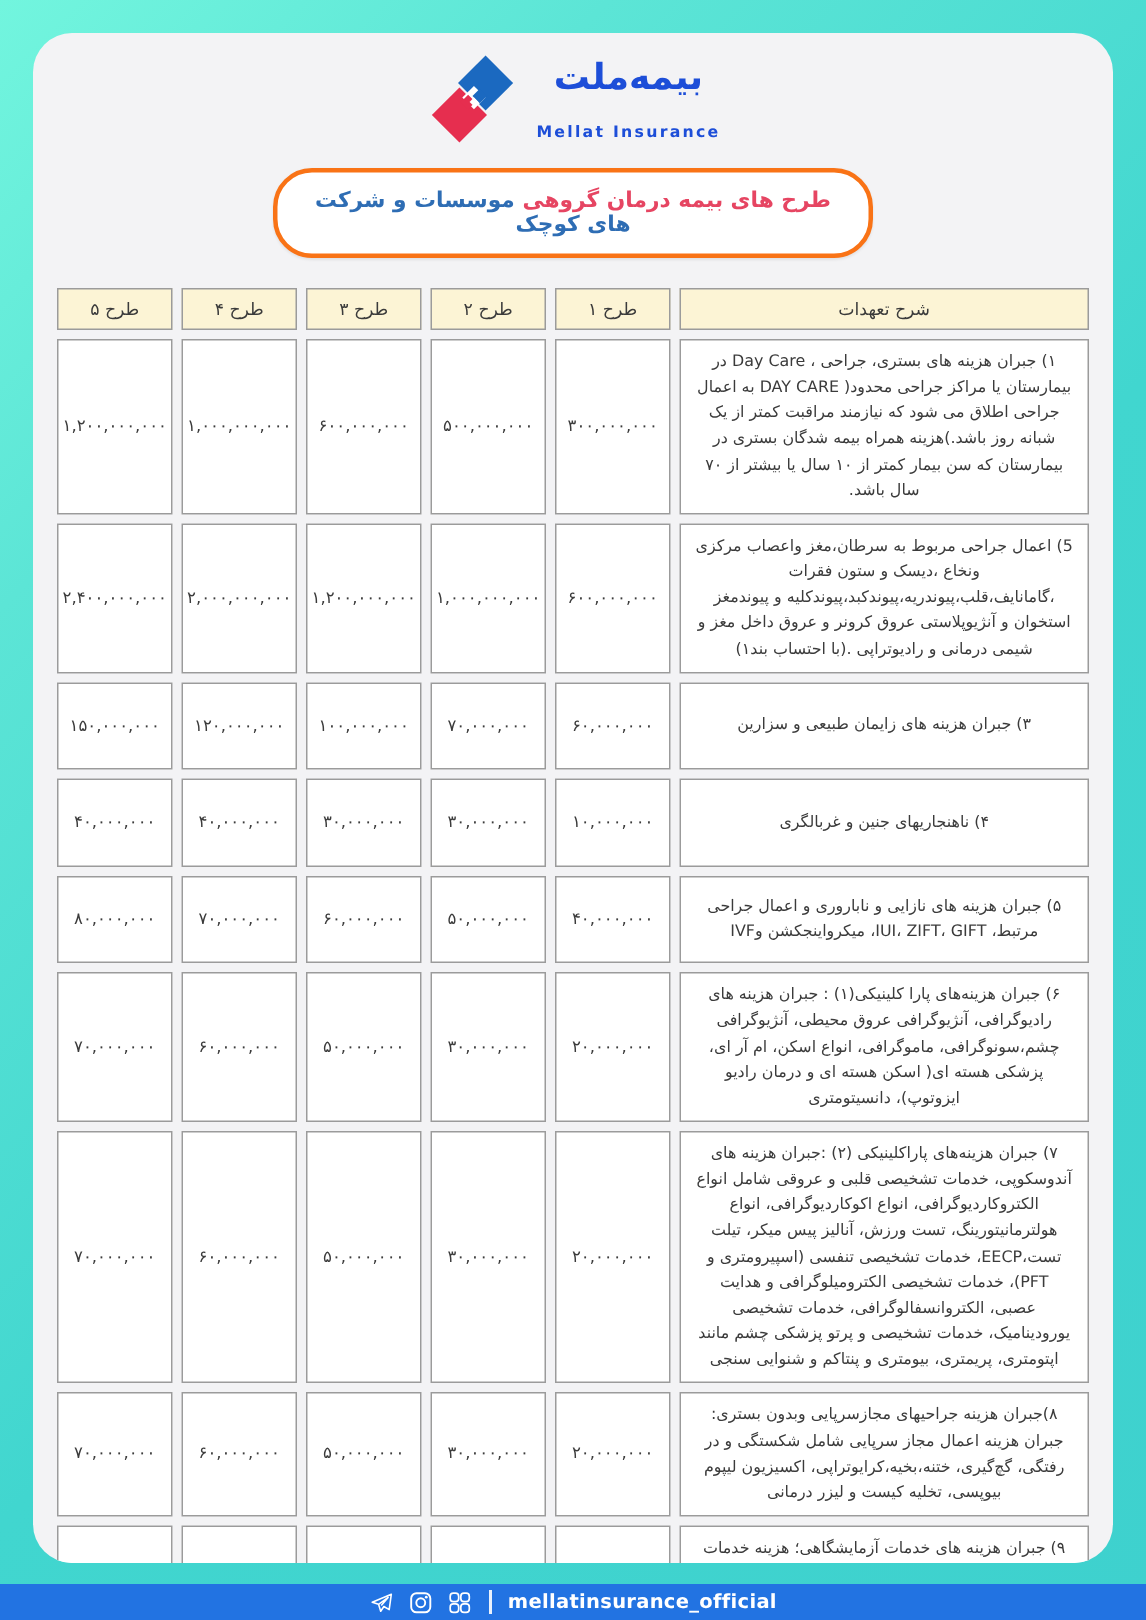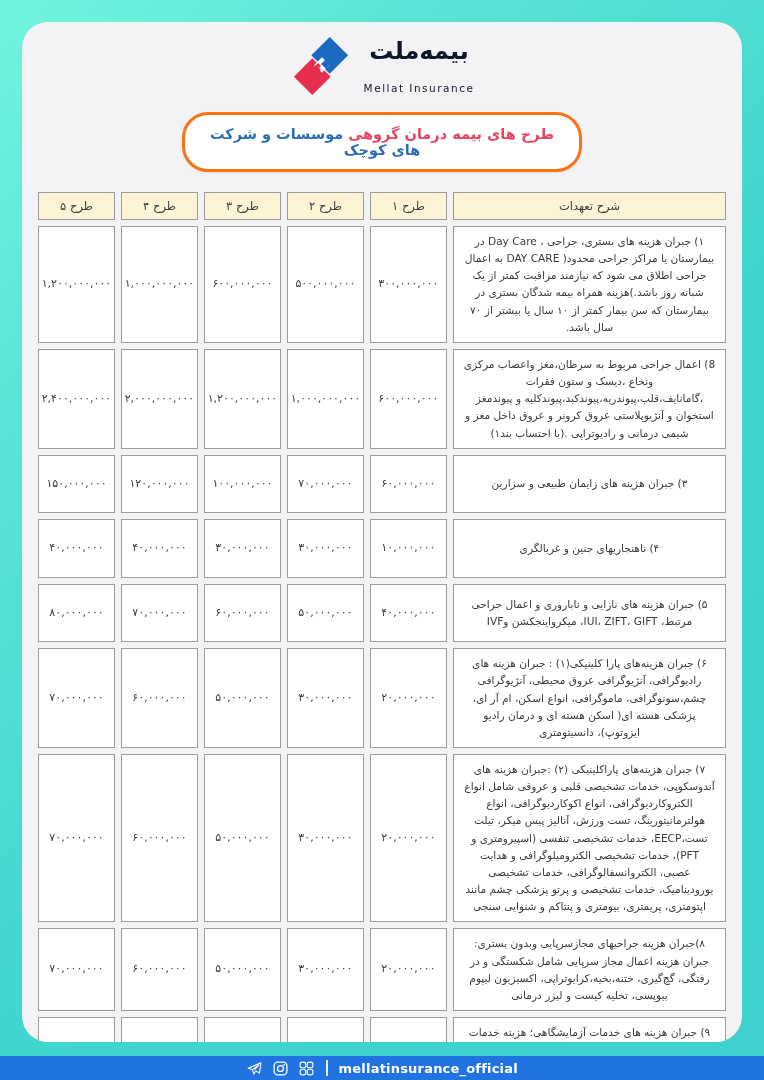--- a/index.html
+++ b/index.html
@@ -8,23 +8,23 @@
     font-family:"DejaVu Sans", sans-serif;
     background:linear-gradient(135deg,#72f5de 0%,#5ce5d6 22%,#41d6cf 55%,#3ed1ce 100%);
     position:relative;
   }
   .card {
     position:absolute; left:22px; right:22px; top:22px; bottom:38px;
     background:#f3f3f5; border-radius:26px; overflow:hidden;
   }
   
   .logo-row { display:flex; justify-content:center; align-items:center; gap:12px; margin-top:14px; }
-  .logo-text { text-align:center; color:#0f172a; }
+  .logo-text { text-align:center; color:#1d4ed8; }
   .logo-fa { font-size:24px; font-weight:bold; letter-spacing:0; line-height:1.1; }
-  .logo-en { font-size:10.5px; font-weight:normal; letter-spacing:1.5px; margin-top:18px; }
+  .logo-en { font-size:10.5px; font-weight:bold; letter-spacing:1.5px; margin-top:18px; }
   
   .banner {
     width:400px; margin:16px auto 0; background:#ffffff;
     border:3px solid #f97316; border-radius:26px;
     padding:11px 10px; text-align:center; direction:rtl;
     font-size:14.5px; font-weight:bold; box-shadow:0 1px 2px rgba(0,0,0,.08);
   }
   .banner .p1 { color:#e64562; }
   .banner .p2 { color:#2e6db4; }
   
@@ -102,21 +102,21 @@
       <tbody>
           <tr>
     <td class="desc">۱) جبران هزینه های بستری، جراحی ، Day Care در بیمارستان یا مراکز جراحی محدود( DAY CARE به اعمال جراحی اطلاق می شود که نیازمند مراقبت کمتر از یک شبانه روز باشد.)هزینه همراه بیمه شدگان بستری در بیمارستان که سن بیمار کمتر از ۱۰ سال یا بیشتر از ۷۰ سال باشد.</td>
     <td class="val">۳۰۰,۰۰۰,۰۰۰</td>
     <td class="val">۵۰۰,۰۰۰,۰۰۰</td>
     <td class="val">۶۰۰,۰۰۰,۰۰۰</td>
     <td class="val">۱,۰۰۰,۰۰۰,۰۰۰</td>
     <td class="val">۱,۲۰۰,۰۰۰,۰۰۰</td>
   </tr>
           <tr>
-    <td class="desc">8) اعمال جراحی مربوط به سرطان،مغز واعصاب مرکزی ونخاع ،دیسک و ستون فقرات ،گامانایف،قلب،پیوندریه،پیوندکبد،پیوندکلیه و پیوندمغز استخوان و آنژیوپلاستی عروق کرونر و عروق داخل مغز و شیمی درمانی و رادیوتراپی .(با احتساب بند۱)</td>
+    <td class="desc">5) اعمال جراحی مربوط به سرطان،مغز واعصاب مرکزی ونخاع ،دیسک و ستون فقرات ،گامانایف،قلب،پیوندریه،پیوندکبد،پیوندکلیه و پیوندمغز استخوان و آنژیوپلاستی عروق کرونر و عروق داخل مغز و شیمی درمانی و رادیوتراپی .(با احتساب بند۱)</td>
     <td class="val">۶۰۰,۰۰۰,۰۰۰</td>
     <td class="val">۱,۰۰۰,۰۰۰,۰۰۰</td>
     <td class="val">۱,۲۰۰,۰۰۰,۰۰۰</td>
     <td class="val">۲,۰۰۰,۰۰۰,۰۰۰</td>
     <td class="val">۲,۴۰۰,۰۰۰,۰۰۰</td>
   </tr>
           <tr>
     <td class="desc">۳) جبران هزینه های زایمان طبیعی و سزارین</td>
     <td class="val">۶۰,۰۰۰,۰۰۰</td>
     <td class="val">۷۰,۰۰۰,۰۰۰</td>

